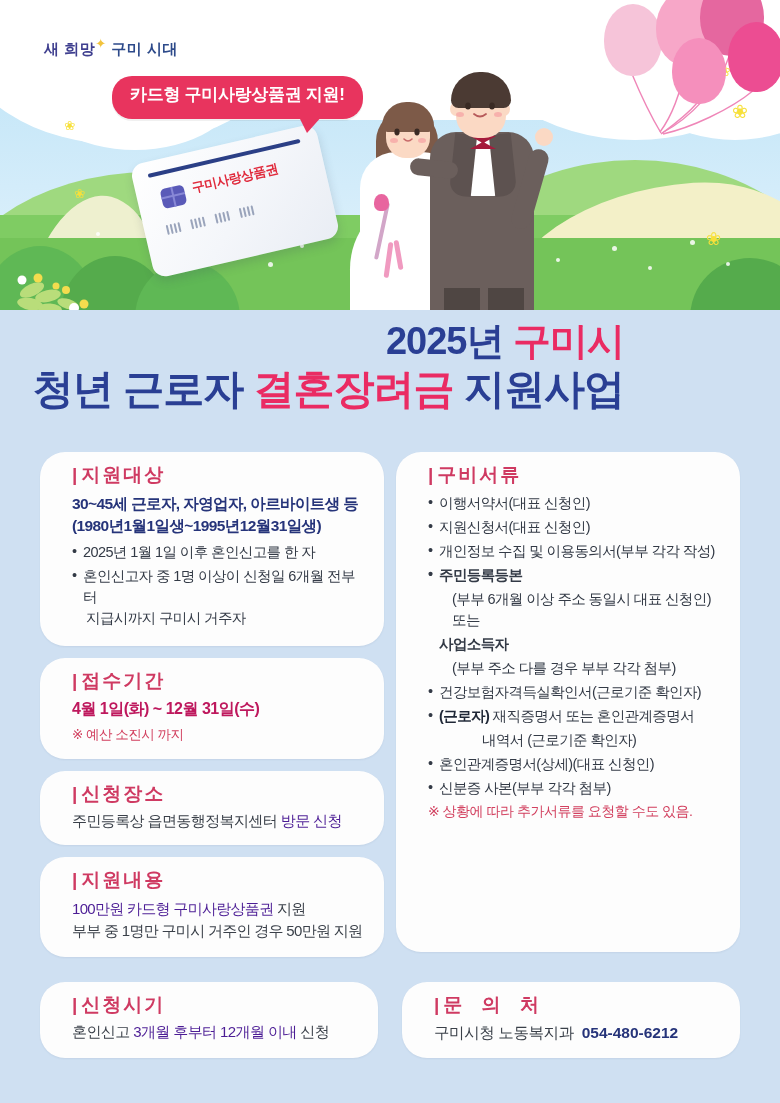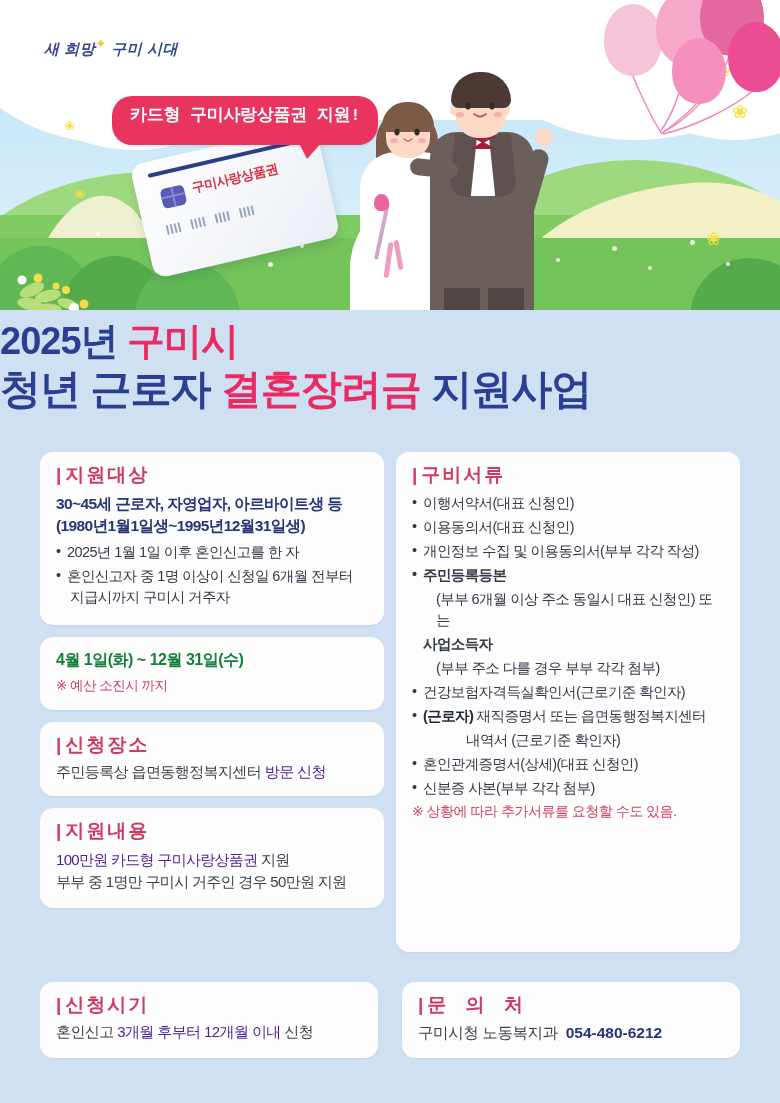--- a/index.html
+++ b/index.html
@@ -72,37 +72,35 @@
   .bl4 { left: 168px; top: 36px; width: 56px; height: 70px; background: #ec4d92; }
   .bl5 { left: 112px; top: 52px; width: 54px; height: 66px; background: #f58fbc; }
 
   .butterfly { position:absolute; color:#f7e03a; font-size: 15px; }
 
   
   .logo {
     position: absolute; left: 44px; top: 36px;
     font-size: 15px; font-weight: 700; letter-spacing: .5px;
     white-space: nowrap;
-    font-style: italic;
   }
   .logo .t1 { color: #3f3f8f; }
   .logo .star { color: #f2c33c; font-size: 13px; vertical-align: super; }
   .logo .t3 { color: #2d4a8a; }
 
   
   .bubble {
-    position: absolute; left: 112px; top: 96px;
+    position: absolute; left: 112px; top: 76px;
     background: #e8345e; color: #ffffff;
-    padding: 7px 18px 19px 18px;
+    padding: 7px 18px 13px 18px;
     border-radius: 20px;
     font-size: 17px; font-weight: 700;
     white-space: nowrap;
     box-shadow: 0 2px 0 rgba(0,0,0,.06);
     letter-spacing: -.3px;
-    font-family: Liberation Mono, monospace;
   }
   .bubble::after {
     content:""; position: absolute; left: 186px; bottom: -14px;
     border-left: 9px solid transparent; border-right: 16px solid transparent;
     border-top: 18px solid #e8345e;
   }
 
   
   .giftcard {
     position: absolute; left: 140px; top: 143px;
@@ -163,21 +161,21 @@
   .lapelR { position:absolute; left: 140px; top: 82px; width: 22px; height: 62px; background:#5d5250; transform: rotate(-6deg); border-radius: 0 0 14px 0; }
   .groom-arm { position:absolute; left: 168px; top: 96px; width: 20px; height: 82px; background:#6b5f5c; border-radius: 10px; transform: rotate(16deg); }
   .groom-hand { position:absolute; left: 183px; top: 76px; width: 18px; height: 18px; background:#fbd9c4; border-radius: 50%; }
   .groom-legL { position:absolute; left: 92px; top: 236px; width: 36px; height: 26px; background:#4f4643; }
   .groom-legR { position:absolute; left: 136px; top: 236px; width: 36px; height: 26px; background:#4f4643; }
   .arm-over { position:absolute; left: 58px; top: 108px; width: 48px; height: 17px; background:#6b5f5c; border-radius: 9px; transform: rotate(6deg); }
 
   
   .titleblock {
     position: absolute; left: 0; top: 318px; width: 624px;
-    text-align: left;
+    text-align: right;
   }
   .title-line {
     font-size: 38px; font-weight: 700; letter-spacing: -1px;
     line-height: 1.22; white-space: nowrap;
   }
   .title-line.l2 { font-size: 41px; }
   .nv { color: #2a3f94; }
   .pk { color: #ea2b63; }
 
   
@@ -185,22 +183,22 @@
     position: absolute; left: 40px; top: 452px;
     width: 700px;
     display: flex; gap: 12px;
   }
   .col { display: flex; flex-direction: column; gap: 12px; }
   .col.left { width: 344px; }
   .col.right { width: 344px; }
 
   .card {
     background: #fdfdfd;
-    border-radius: 13px;
-    padding: 13px 16px 14px 16px;
+    border-radius: 25px;
+    padding: 13px 16px 14px 32px;
     box-shadow: 0 1px 2px rgba(40,60,100,.07);
   }
   .sect-head {
     color: #cf3a62; font-weight: 700; font-size: 19px;
     letter-spacing: 2px; margin-bottom: 7px; line-height: 1.1;
   }
   .sect-head.spaced { letter-spacing: 7px; }
   .sect-head .bar { color: #cf3a62; margin-right: 4px; letter-spacing: 0; }
 
   .lead {
@@ -222,21 +220,21 @@
   .bullets li.center { padding-left: 54px; }
   .sub { display:block; }
   .b { font-weight: 700; color: #1f2736; }
   .navy { color: #4c1d95; font-weight: 400; }
   .note {
     color: #d2405f; font-size: 13.5px; margin-top: 6px;
     letter-spacing: -.5px; line-height:1.4;
   }
   .note-lg { font-size: 14px; margin-top: 0; }
   .docs-card { min-height: 500px; }
-  .date-line { color: #15803d; font-weight: 700; font-size: 16px; letter-spacing:-.5px; }
+  .date-line { color: #be185d; font-weight: 700; font-size: 16px; letter-spacing:-.5px; }
   .loc-line { color: #3a4049; font-size: 15px; letter-spacing:-.6px; }
   .amount-line { font-size: 15px; letter-spacing: -.7px; line-height: 1.5; color:#3a4049; }
   .contact-line { color: #3a4049; font-size: 15.5px; letter-spacing:-.4px; }
   .phone { color: #26347a; font-weight: 700; letter-spacing: 0; text-align: center; }
   .bottom-row {
     position: absolute; left: 40px; top: 982px; width: 700px;
     display: flex; gap: 24px;
   }
   .bottom-row .card { width: 344px; }
 </style>
@@ -430,20 +428,23 @@
         <ul class="bullets">
           <li>2025년 1월 1일 이후 혼인신고를 한 자</li>
           <li>
             <span>혼인신고자 중 1명 이상이 신청일 6개월 전부터</span>
             <span class="sub" style="padding-left:3px;">지급시까지 구미시 거주자</span>
           </li>
         </ul>
       </div>
 
       <div class="card">
+        <div class="sect-head">
+          <span class="bar">|</span><span>접수기간</span>
+        </div>
         <div class="date-line">4월 1일(화) ~ 12월 31일(수)</div>
         <div class="note">※ 예산 소진시 까지</div>
       </div>
 
       <div class="card">
         <div class="sect-head">
           <span class="bar">|</span><span>신청장소</span>
         </div>
         <div class="loc-line"><span>주민등록상 읍면동행정복지센터 </span><span class="navy">방문 신청</span></div>
       </div>
@@ -458,28 +459,28 @@
 
     </div>
 
     <div class="col right">
       <div class="card docs-card">
         <div class="sect-head">
           <span class="bar">|</span><span>구비서류</span>
         </div>
         <ul class="bullets">
           <li>이행서약서(대표 신청인)</li>
-          <li>이용동의서(대표 신청인)</li>
+          <li>지원신청서(대표 신청인)</li>
           <li>개인정보 수집 및 이용동의서(부부 각각 작성)</li>
           <li class="b">주민등록등본</li>
           <li class="nobullet indent">(부부 6개월 이상 주소 동일시 대표 신청인) 또는</li>
           <li class="nobullet b">사업소득자</li>
           <li class="nobullet indent">(부부 주소 다를 경우 부부 각각 첨부)</li>
           <li>건강보험자격득실확인서(근로기준 확인자)</li>
-          <li><span class="b">(근로자)</span><span> 재직증명서 또는 읍면동행정복지센터</span></li>
+          <li><span class="b">(근로자)</span><span> 재직증명서 또는 혼인관계증명서</span></li>
           <li class="nobullet center">내역서 (근로기준 확인자)</li>
           <li>혼인관계증명서(상세)(대표 신청인)</li>
           <li>신분증 사본(부부 각각 첨부)</li>
         </ul>
         <div class="note note-lg">※ 상황에 따라 추가서류를 요청할 수도 있음.</div>
       </div>
     </div>
 
   </div>
 

